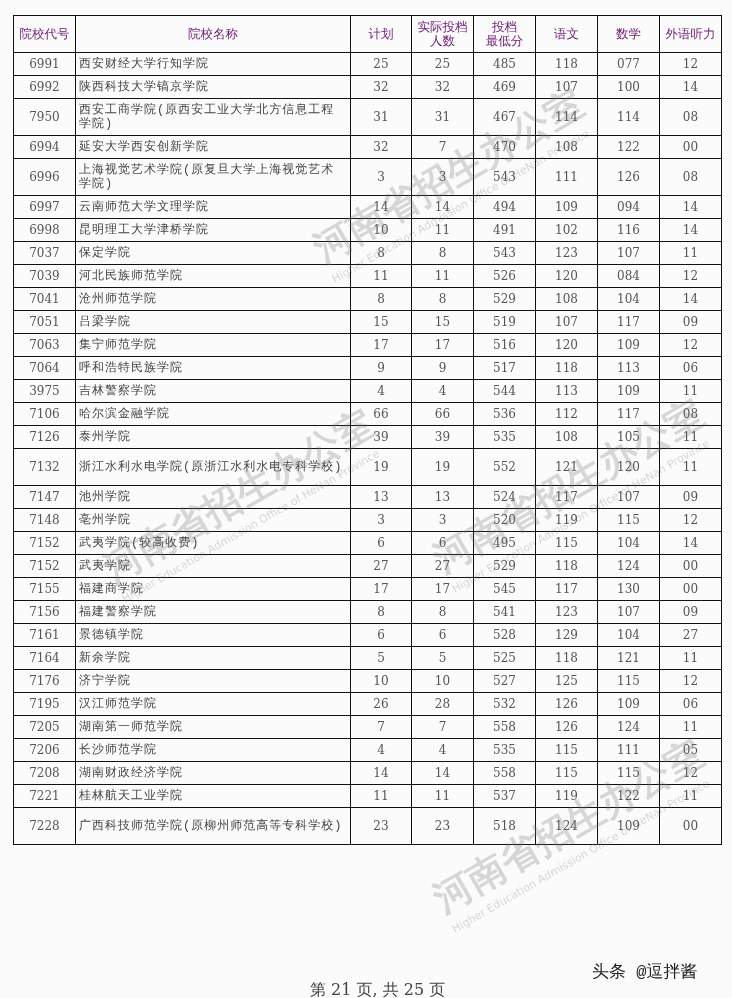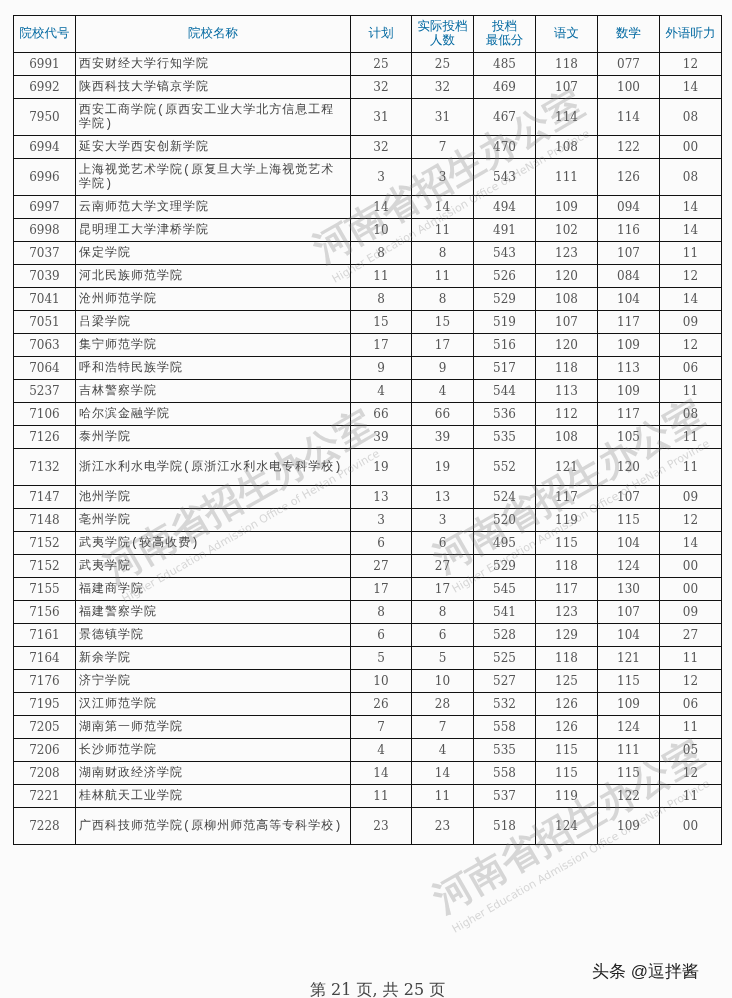--- a/index.html
+++ b/index.html
@@ -2,26 +2,26 @@
 <html><head>
 <meta charset="utf-8">
 <style>
   html, body { margin:0; padding:0; background:#fbfbfb; }
   body { width:732px; height:998px; position:relative; overflow:hidden;
          font-family:"DejaVu Serif", "Liberation Serif", serif; color:#222; }
   table { position:absolute; left:13px; top:15px; border-collapse:collapse;
           table-layout:fixed; width:708px; }
   th, td { border:1.5px solid #111; padding:0 3px; font-size:12px; font-weight:normal;
            text-align:center; vertical-align:middle; line-height:14px; color:#333; }
-  th { height:36px; font-family:Liberation Mono, monospace; font-size:12.5px; color:#0369a1; }
+  th { height:36px; font-family:Liberation Sans, sans-serif; font-size:12.5px; color:#701a75; }
   td { height:22px; color:#555; }
   td.name { text-align:left; font-family:Liberation Mono, monospace; font-size:12px; letter-spacing:1px; color:#444; }
   tr.tall td { height:36px; }
   .footer { position:absolute; top:980px; left:310px; font-size:16px; color:#444;text-align:center; }
-  .brand { position:absolute; top:960px; left:592px; font-family:Liberation Sans, sans-serif; font-size:17px; color:#222; }
+  .brand { position:absolute; top:960px; left:592px; font-family:Liberation Mono, monospace; font-size:17px; color:#222; }
   .wm { position:absolute; font-family:"DejaVu Sans","Liberation Sans",sans-serif; color:rgba(120,120,120,0.28);
         transform:rotate(-30deg); font-size:38px; white-space:nowrap; pointer-events:none; font-weight:bold; }
   .wm small { display:block; font-size:11px; font-weight:normal; }
 </style>
 </head>
 <body>
 
 <table>
   <colgroup>
     <col style="width:62px">
@@ -172,21 +172,21 @@
         <td>7064</td>
         <td class="name">呼和浩特民族学院</td>
         <td>9</td>
         <td>9</td>
         <td>517</td>
         <td>118</td>
         <td>113</td>
         <td>06</td>
       </tr>
       <tr>
-        <td>5237</td>
+        <td>3975</td>
         <td class="name">吉林警察学院</td>
         <td>4</td>
         <td>4</td>
         <td>544</td>
         <td>113</td>
         <td>109</td>
         <td>11</td>
       </tr>
       <tr>
         <td>7106</td>

